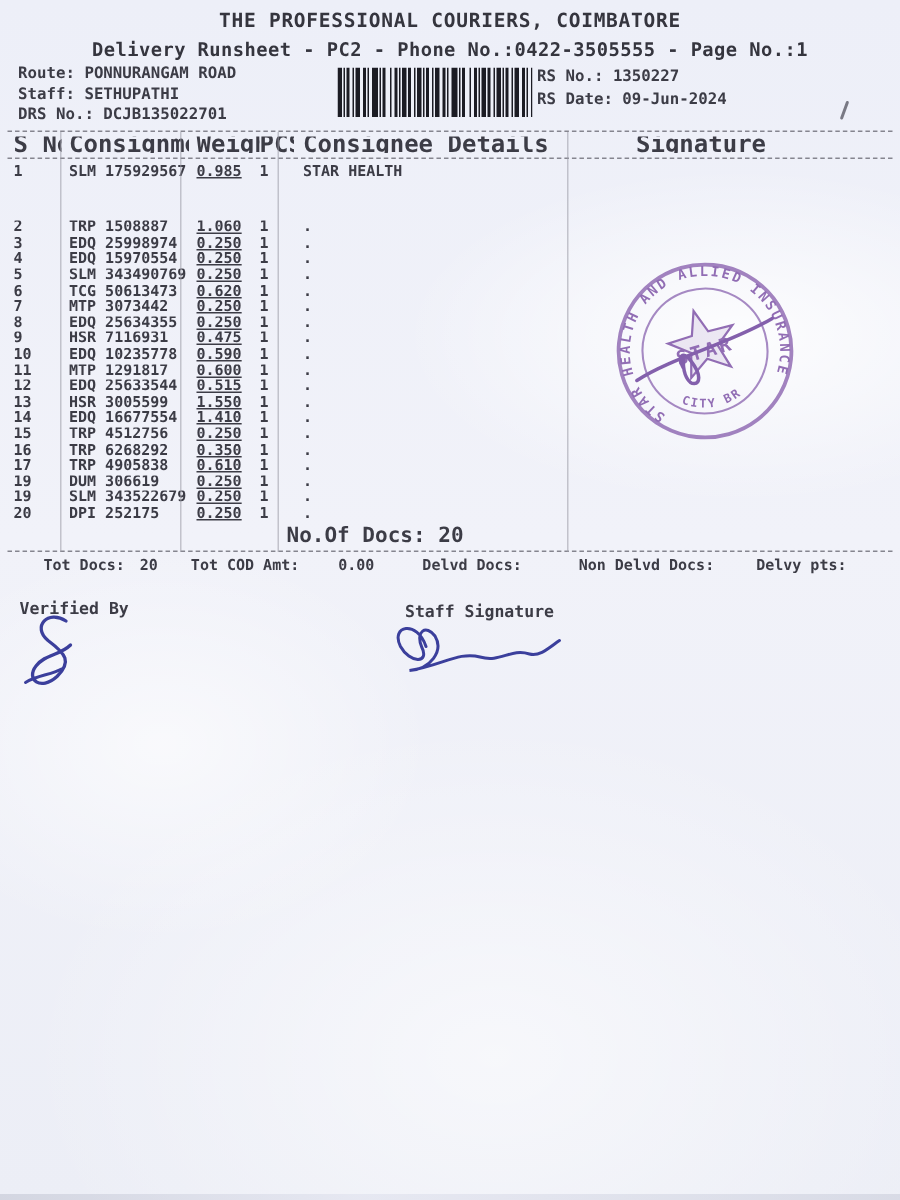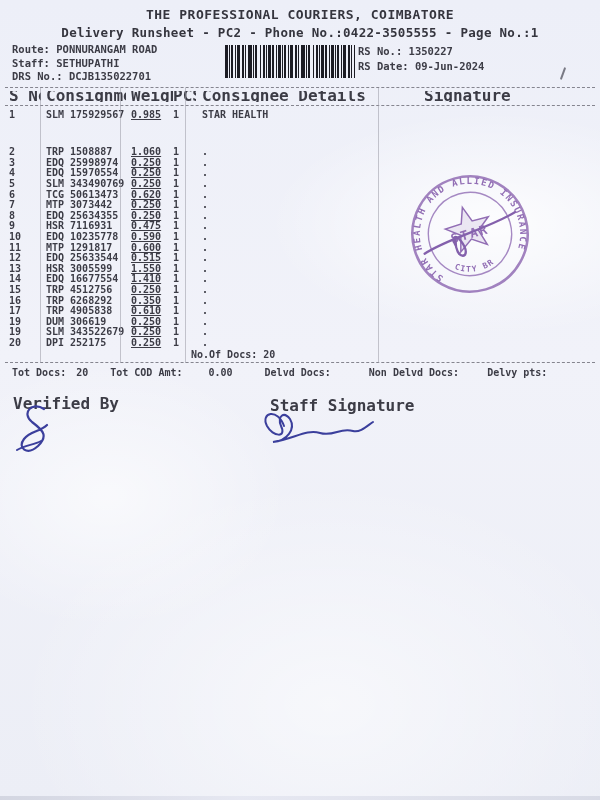--- a/index.html
+++ b/index.html
@@ -41,30 +41,30 @@
   .c { flex:none; white-space:nowrap; overflow:hidden; }
   .sno { width:32px; padding-left:9px; }
   .consign { width:80px; padding-left:5px; }
   .weight { width:42px; padding-left:5px;text-decoration:underline; }
   .pcs { width:23px; }
   .consignee { width:192px; padding-left:6px; }
   .sign { flex:1; padding-left:6px;margin-left:24px; }
 
   .tbody { padding-top:4px; }
   .tbody .trow:first-child { margin-bottom:27px; }
-  .docs-line { font-size:10px; padding:1px 0 2px 191px; }
-
-  .footer { margin-top:4px; font-size:10px; }
+  .docs-line { font-size:14px; padding:1px 0 2px 191px; }
+
+  .footer { margin-top:4px; font-size:10px;padding-left:17px; }
   .totline { padding-left:12px; white-space:nowrap; }
   .totline span { display:inline-block; }
   .entline { padding-left:12px; margin-top:3px; white-space:nowrap; }
   .g10{margin-left:10px} .g22{margin-left:22px} .g26{margin-left:26px}
   .g32{margin-left:32px} .g38{margin-left:38px} .g28{margin-left:28px}
 
-  .sig-row { position:relative; height:60px; margin-top:16px; font-size:16px; }
+  .sig-row { position:relative; height:60px; margin-top:16px; font-size:11px; }
   .verified-label { position:absolute; left:13px; top:0; }
   .staff-label { position:absolute; left:270px; top:2px; }
   .sig-verified { position:absolute; left:14px; top:9px; }
   .sig-staff { position:absolute; left:256px; top:10px; }
 
   .stamp { position:absolute; left:406px; top:170px; width:128px; height:128px;
     transform:rotate(-16deg); opacity:.82; }
 </style>
 </head>
 <body>

